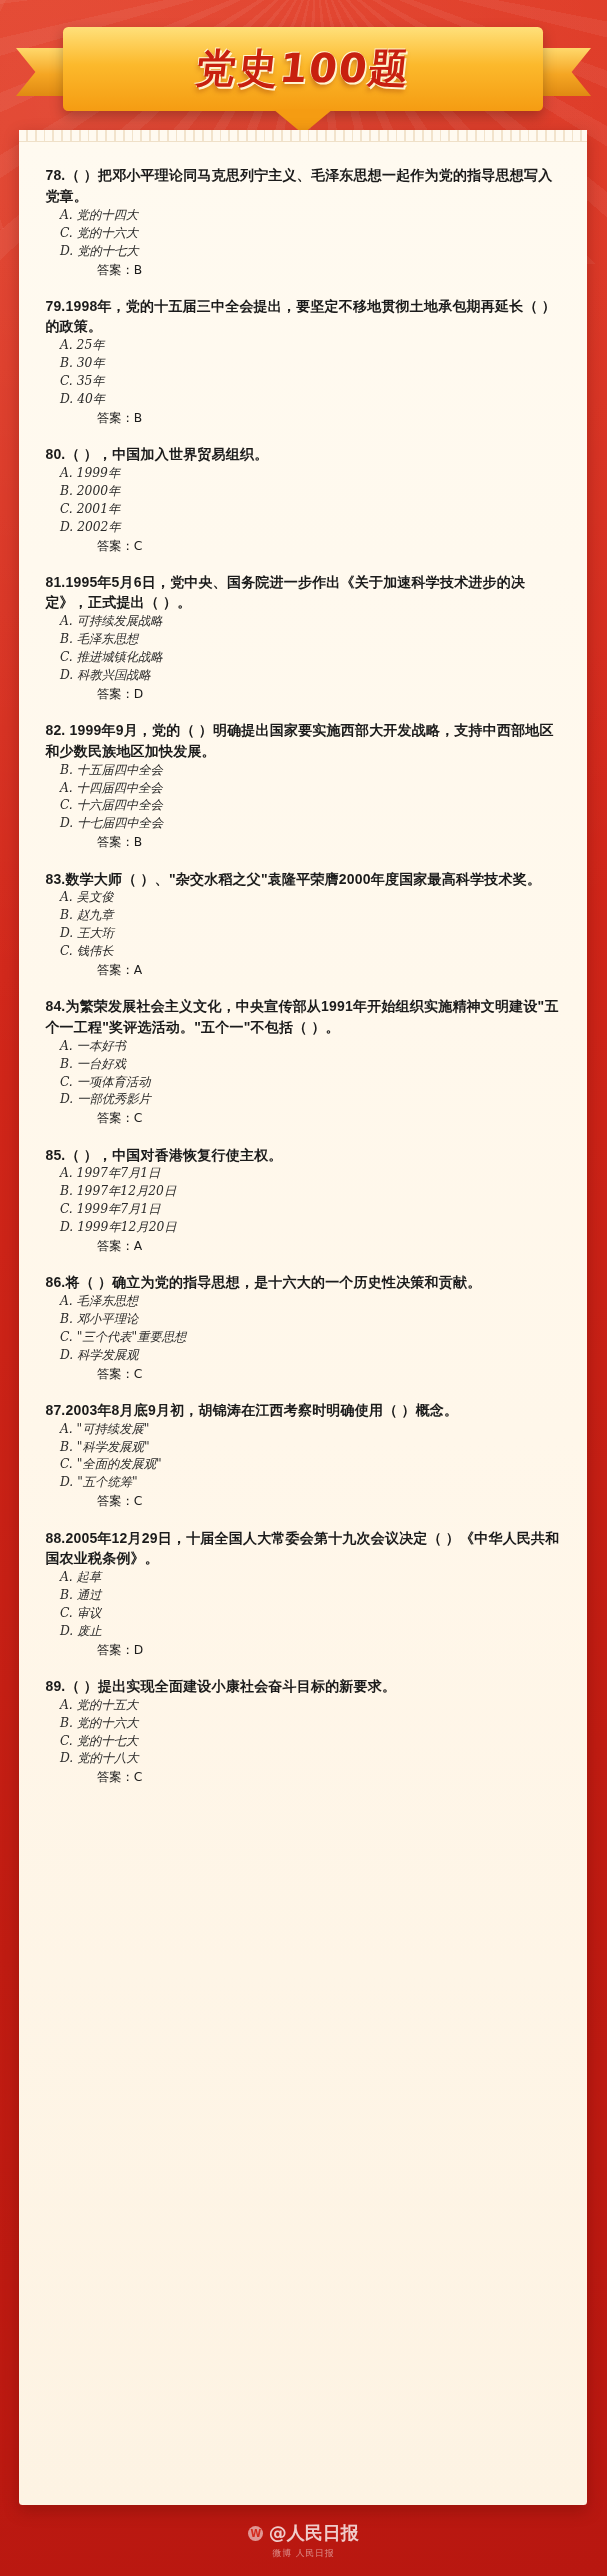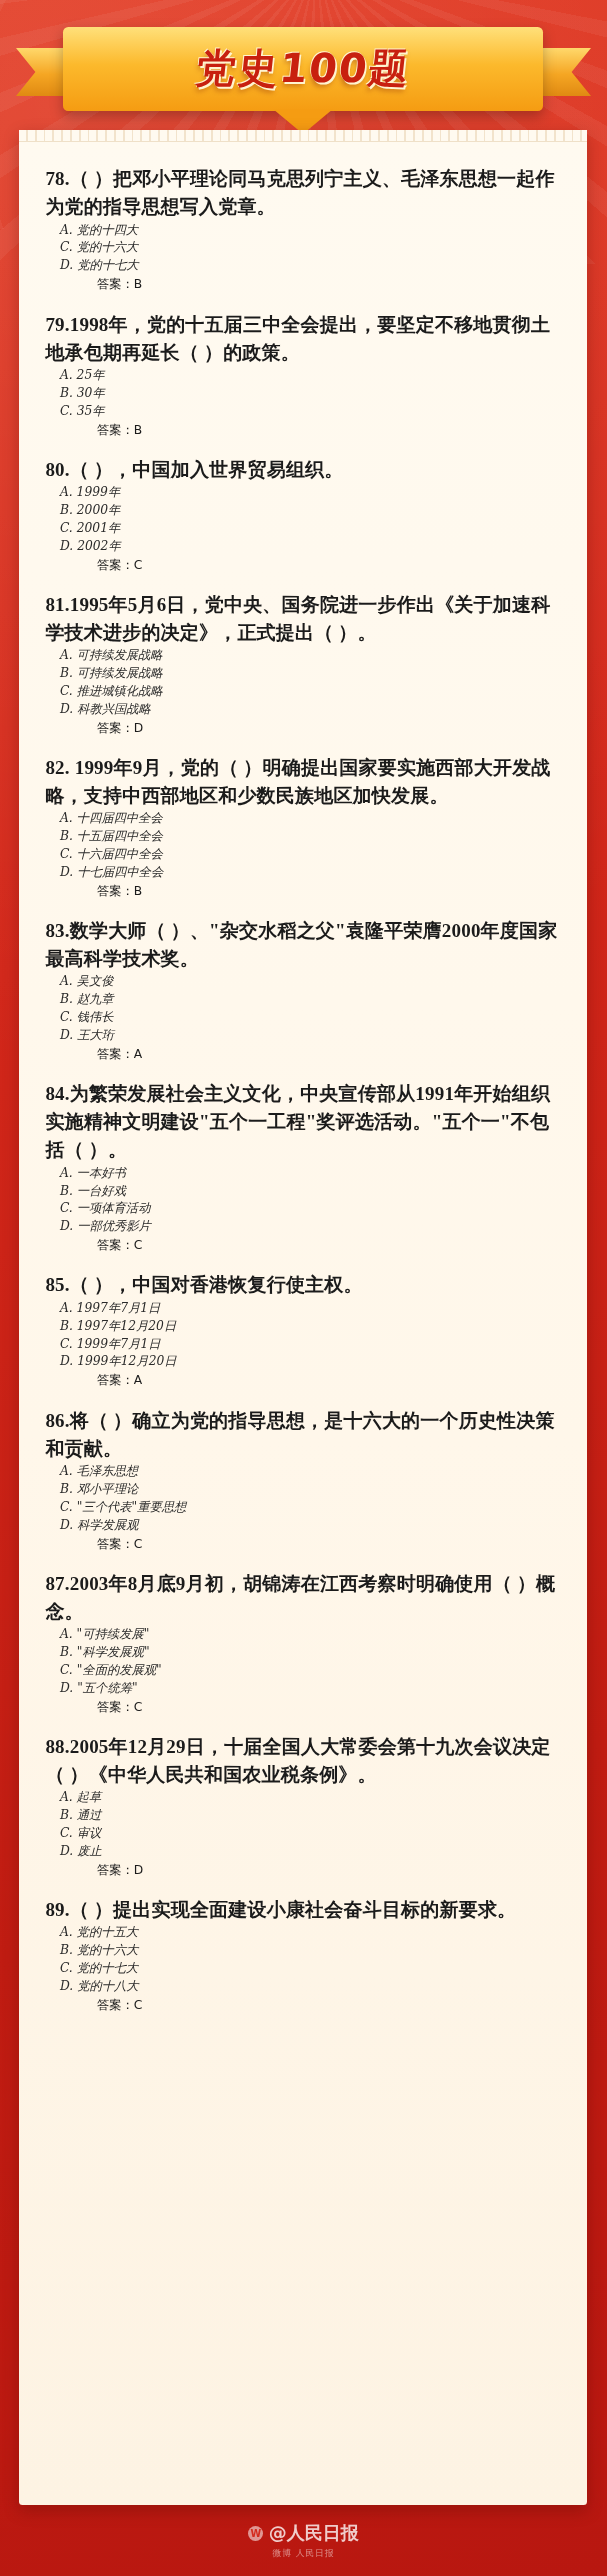--- a/index.html
+++ b/index.html
@@ -98,22 +98,22 @@
     position: absolute;
     left: 0; top: 12.3px;
     width: 568px; height: 2363px;
     padding: 23px 26px 17.6px 26px;
     overflow: hidden;
   }
   .q {
     margin-bottom: 16.7px;
   }
   .q-title {
-    font-family: Liberation Serif, serif;
-    font-size: 19px;
+    font-family: Liberation Sans, sans-serif;
+    font-size: 14px;
     line-height: 1.48;
     color: #1b1b1b;
     font-weight: bold;
     letter-spacing: 0.2px;
   }
   .opt {
     font-family: "DejaVu Serif", serif;
     font-style: italic;
     font-size: 12.3px;
     line-height: 1.46;
@@ -179,52 +179,53 @@
           <div class="opt">A. 党的十四大</div>
           <div class="opt">C. 党的十六大</div>
           <div class="opt">D. 党的十七大</div>
           <div class="ans">答案：B</div>
         </div>
         <div class="q">
           <div class="q-title">79.1998年，党的十五届三中全会提出，要坚定不移地贯彻土地承包期再延长（  ）的政策。</div>
           <div class="opt">A. 25年</div>
           <div class="opt">B. 30年</div>
           <div class="opt">C. 35年</div>
+          <div class="opt">D. 40年</div>
           <div class="ans">答案：B</div>
         </div>
         <div class="q">
           <div class="q-title">80.（  ），中国加入世界贸易组织。</div>
           <div class="opt">A. 1999年</div>
           <div class="opt">B. 2000年</div>
           <div class="opt">C. 2001年</div>
           <div class="opt">D. 2002年</div>
           <div class="ans">答案：C</div>
         </div>
         <div class="q">
           <div class="q-title">81.1995年5月6日，党中央、国务院进一步作出《关于加速科学技术进步的决定》，正式提出（  ）。</div>
           <div class="opt">A. 可持续发展战略</div>
-          <div class="opt">B. 可持续发展战略</div>
+          <div class="opt">B. 毛泽东思想</div>
           <div class="opt">C. 推进城镇化战略</div>
           <div class="opt">D. 科教兴国战略</div>
           <div class="ans">答案：D</div>
         </div>
         <div class="q">
           <div class="q-title">82. 1999年9月，党的（  ）明确提出国家要实施西部大开发战略，支持中西部地区和少数民族地区加快发展。</div>
+          <div class="opt">B. 十五届四中全会</div>
           <div class="opt">A. 十四届四中全会</div>
-          <div class="opt">B. 十五届四中全会</div>
           <div class="opt">C. 十六届四中全会</div>
           <div class="opt">D. 十七届四中全会</div>
           <div class="ans">答案：B</div>
         </div>
         <div class="q">
           <div class="q-title">83.数学大师（  ）、"杂交水稻之父"袁隆平荣膺2000年度国家最高科学技术奖。</div>
           <div class="opt">A. 吴文俊</div>
           <div class="opt">B. 赵九章</div>
+          <div class="opt">D. 王大珩</div>
           <div class="opt">C. 钱伟长</div>
-          <div class="opt">D. 王大珩</div>
           <div class="ans">答案：A</div>
         </div>
         <div class="q">
           <div class="q-title">84.为繁荣发展社会主义文化，中央宣传部从1991年开始组织实施精神文明建设"五个一工程"奖评选活动。"五个一"不包括（  ）。</div>
           <div class="opt">A. 一本好书</div>
           <div class="opt">B. 一台好戏</div>
           <div class="opt">C. 一项体育活动</div>
           <div class="opt">D. 一部优秀影片</div>
           <div class="ans">答案：C</div>
         </div>

